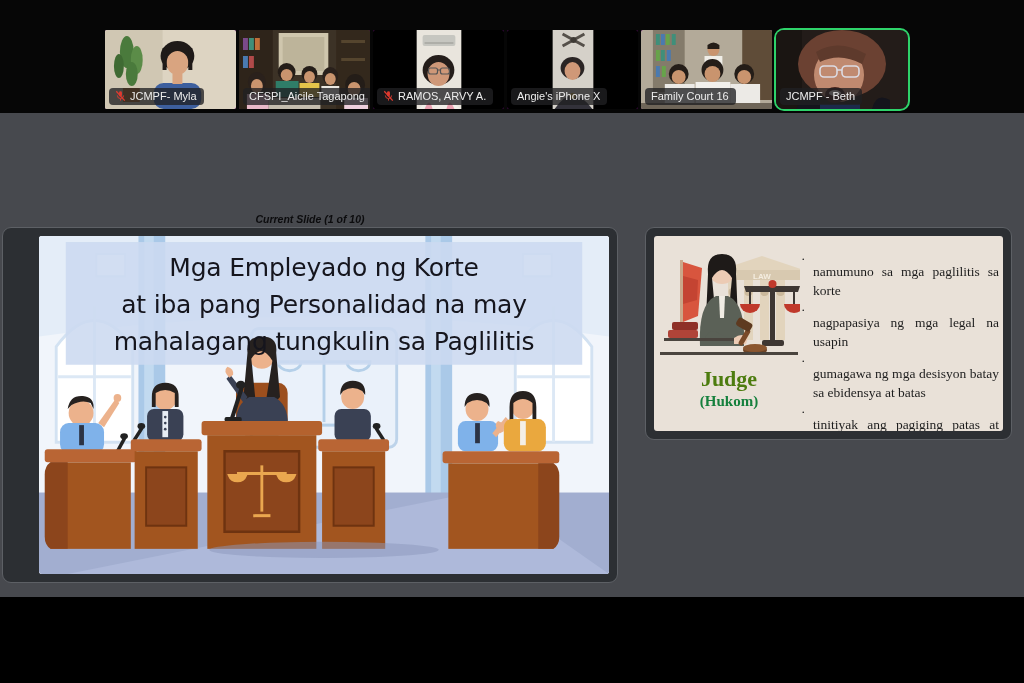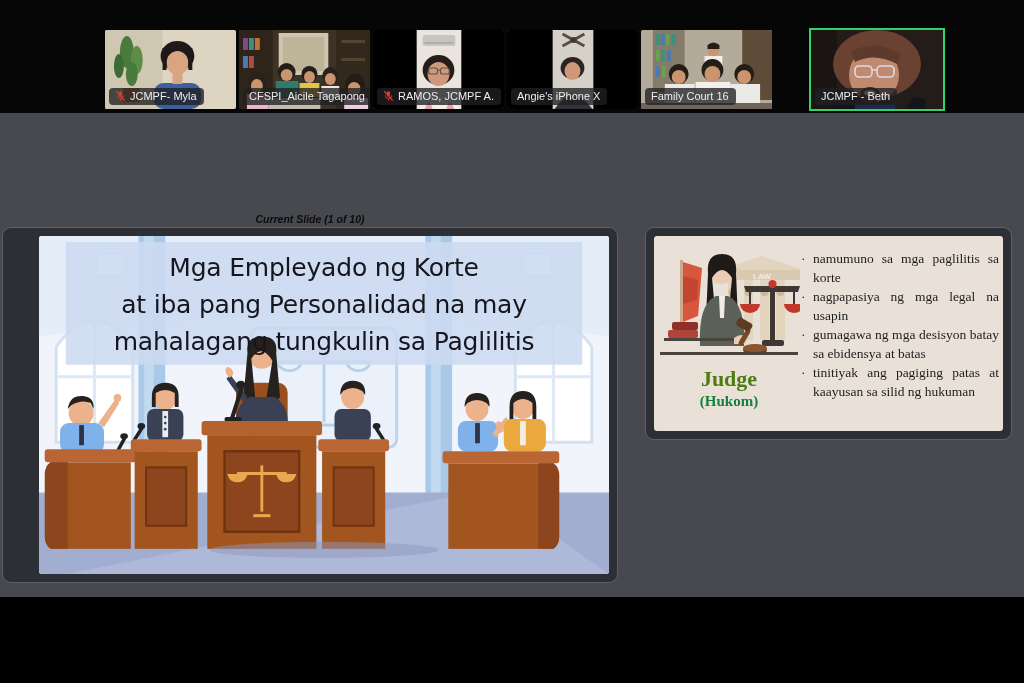--- a/index.html
+++ b/index.html
@@ -6,21 +6,21 @@
   .screen{position:relative;width:1024px;height:683px;overflow:hidden;background:#000;
           font-family:"Liberation Sans",sans-serif;}
   
   .stage{position:absolute;left:0;top:113px;width:1024px;height:484px;background:#47494e;}
   .bottom-bar{position:absolute;left:0;top:597px;width:1024px;height:86px;background:#000;}
   .top-bar{position:absolute;left:0;top:0;width:1024px;height:113px;background:#060606;}
   
   .tile{position:absolute;top:30px;width:131px;height:79px;background:#a21caf;border-radius:2px;
         overflow:hidden;}
   .tile svg.vid{position:absolute;left:0;top:0;width:100%;height:100%;display:block;}
-  .tile.active{outline:3px solid #2ed36a;border-radius:0;outline-offset:-1px;margin-left:35px;}
+  .tile.active{outline:3px solid #2ed36a;border-radius:8px;outline-offset:-1px;}
   .nametag{position:absolute;left:4px;bottom:4px;display:flex;align-items:center;gap:4px;
            background:rgba(32,32,34,0.78);border-radius:4px;padding:2px 7px 3px 6px;
            color:#ededed;font-size:11px;line-height:12px;white-space:nowrap;}
   .micmute{width:11px;height:12px;flex:0 0 auto;}
   
   .panel{position:absolute;background:#2c2f33;border:1px solid #5d6065;border-radius:9px;
          box-sizing:border-box;padding:8px;}
   .panel-content{position:relative;width:100%;height:100%;border-radius:3px;overflow:hidden;}
   .hdr{position:absolute;text-align:center;font-size:10.5px;font-weight:bold;color:#0c0c0e;font-style:italic;}
   #hdr-current{left:2px;top:213px;width:616px;}
@@ -38,21 +38,21 @@
   
   .judge-fig{position:absolute;left:4px;top:6px;width:142px;height:126px;}
   .fig-title{position:absolute;left:0px;top:130px;width:150px;text-align:center;
              font-family:"Liberation Serif",serif;font-weight:bold;font-size:22px;color:#4d7c0f;}
   .fig-sub{position:absolute;left:0px;top:157px;width:150px;text-align:center;
            font-family:"Liberation Serif",serif;font-weight:bold;font-size:15px;color:#15803d;}
   .bullets{position:absolute;left:147px;top:13px;width:198px;height:182px;overflow:hidden;
            font-family:"Liberation Serif",serif;font-size:13.5px;line-height:19px;color:#1d1d1d;}
   .bullet{display:flex;}
   .bullet .dot{flex:0 0 12px;color:#1d1d1d;}
-  .bullet .btxt{flex:1;text-align:justify;}
+  .bullet .btxt{flex:1;text-align:justify;margin-top:13px;}
 </style>
 </head>
 <body>
 
 <div class="screen">
   <div class="top-bar"></div>
   <div class="stage"></div>
   <div class="bottom-bar"></div>
 
   <div class="tile" style="left:105px">
@@ -137,21 +137,21 @@
       <path d="M52 79 Q57 66 60 79 Z" fill="#e8a0b0"></path>
         <path d="M74 79 Q77 66 82 79 Z" fill="#e8a0b0"></path>
     </svg>
     <div class="nametag">
       <svg class="micmute" viewBox="0 0 12 12">
           <rect x="4.4" y="0.8" width="3.2" height="5.6" rx="1.6" fill="#e03a2f"></rect>
           <path d="M2.6 5.4 a3.4 3.4 0 0 0 6.8 0" stroke="#e03a2f" stroke-width="1" fill="none"></path>
           <line x1="6" y1="8.8" x2="6" y2="11" stroke="#e03a2f" stroke-width="1"></line>
           <line x1="1.4" y1="0.8" x2="10.6" y2="11" stroke="#e03a2f" stroke-width="1.4"></line>
         </svg>
-      <span>RAMOS, JCMPF A.</span>
+      <span>RAMOS, ARVY A.</span>
     </div>
   </div>
 
   <div class="tile" style="left:507px">
     <svg class="vid" viewBox="0 0 132 79" preserveAspectRatio="none">
       <rect width="132" height="79" fill="#000"></rect>
       <rect x="46" y="0" width="41" height="79" fill="#d5d1c9"></rect>
       <g stroke="#55504a" stroke-width="3">
           <line x1="56" y1="4" x2="78" y2="16"></line>
           <line x1="78" y1="4" x2="56" y2="16"></line>

